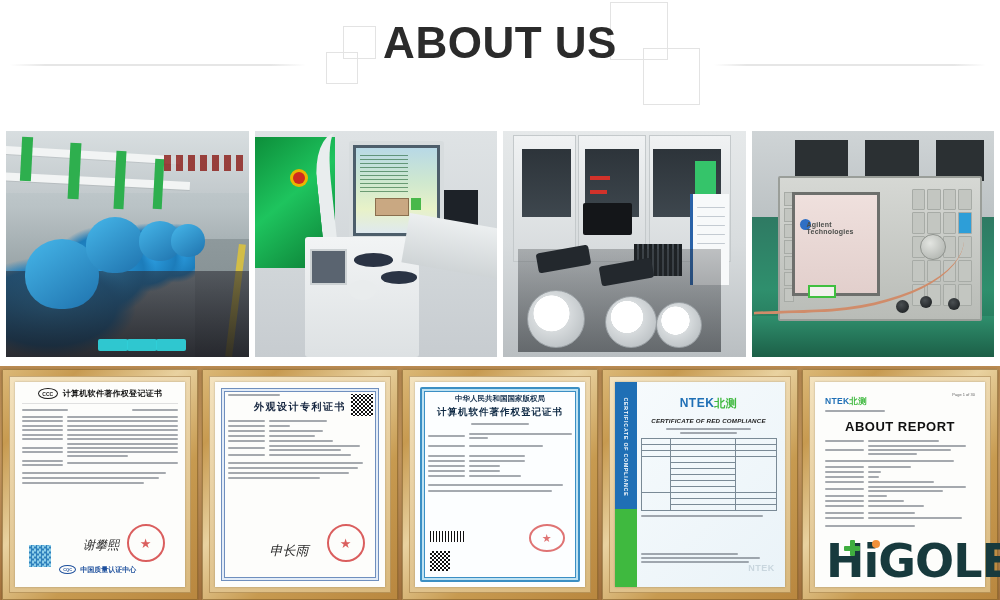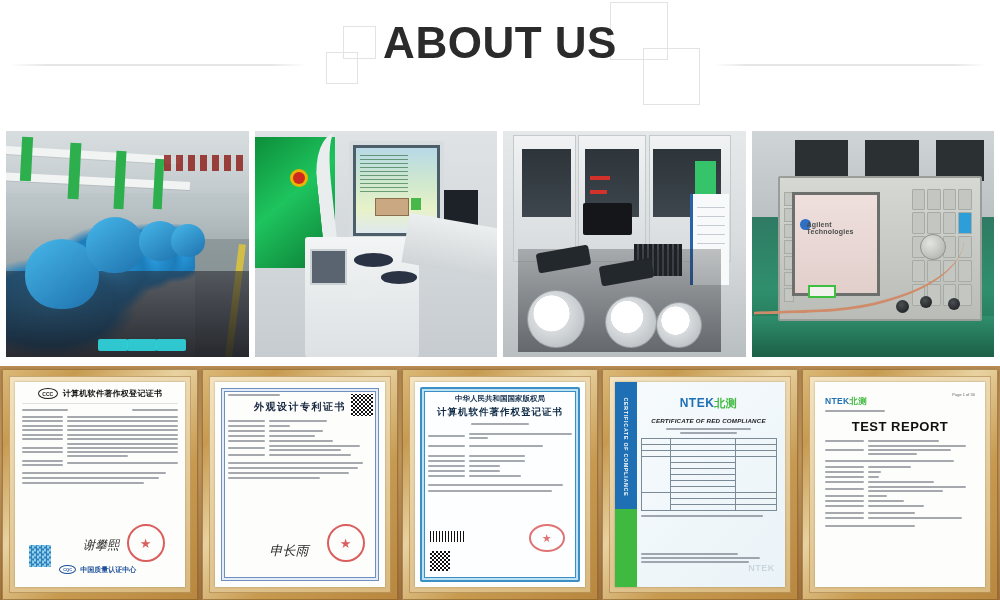--- a/index.html
+++ b/index.html
@@ -764,21 +764,21 @@
 
     <div class="cert c5">
       <div class="matte"></div>
       <div class="paper">
         <div class="inner">
           <div style="position:relative;">
             <span class="ntek"><span>NTEK</span><em>北测</em></span>
             <span class="pg">Page 1 of 30</span>
           </div>
           <div class="ln" style="width:40%;margin-top:2px;"></div>
-          <div class="t2">TEST REPORT</div>
+          <div class="t2">ABOUT REPORT</div>
           <div class="row">
               <div class="k">
                 <div class="ln"></div>
               </div>
               <div class="v">
                 <div class="ln" style="width:66%"></div>
               </div>
             </div>
           <div class="row">
               <div class="k">
@@ -871,14 +871,23 @@
               <div class="v">
                 <div class="ln" style="width:88%"></div>
               </div>
             </div>
           <div class="ln" style="width:60%;margin-top:6px;"></div>
         </div>
       </div>
     </div>
   </div>
 
+  <div class="logo">
+    <span class="mark">
+      <span>H</span><span>iGOLE</span>
+      <span class="cross"></span>
+      <span class="cross2"></span>
+      <span class="dot"></span>
+    </span>
+
+  </div>
 
 </div>
 
 </body></html>

